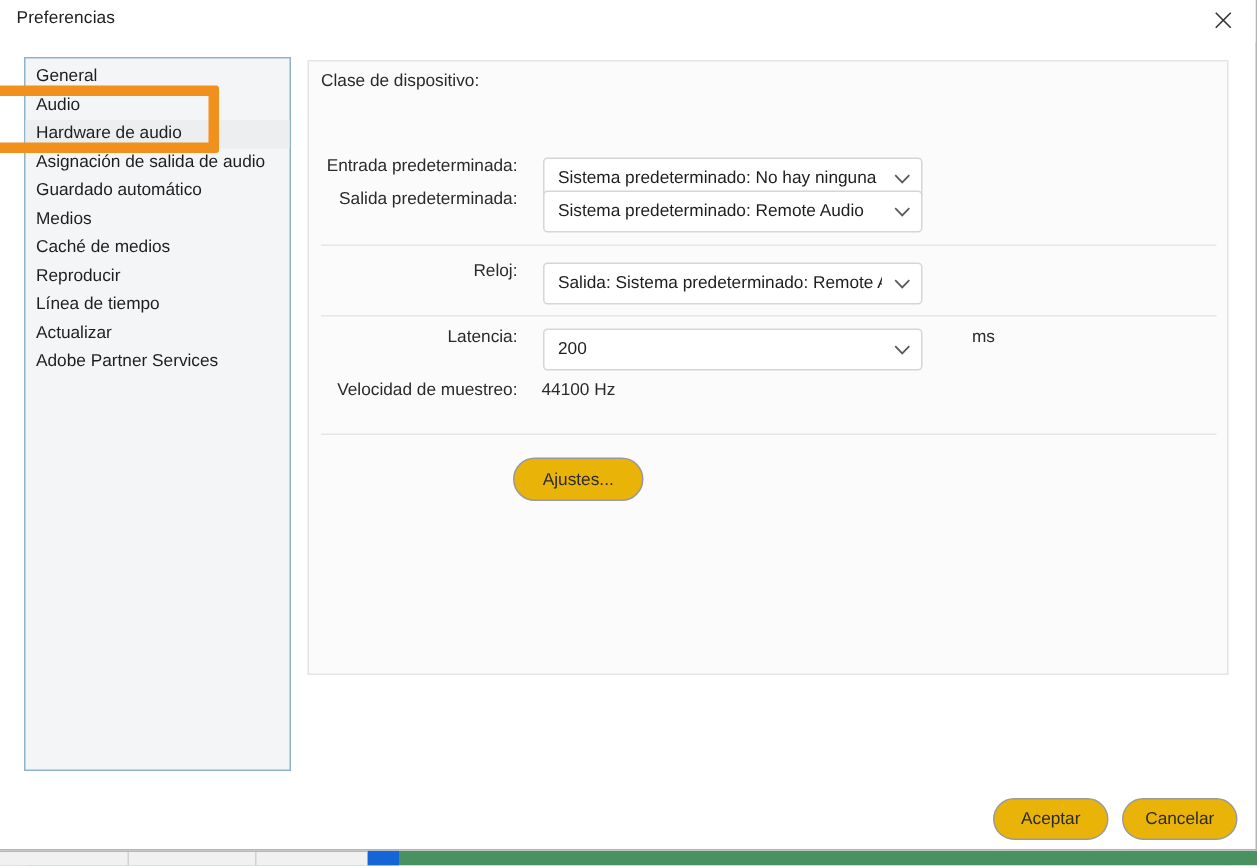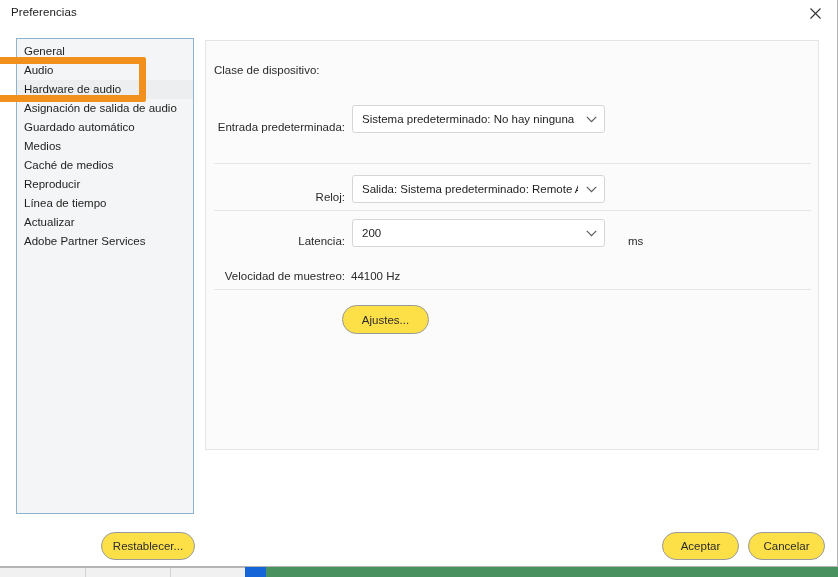--- a/index.html
+++ b/index.html
@@ -138,21 +138,22 @@
     height: 410px;
     background: #fbfbfc;
     border: 1px solid #e4e4e6;
   }
 
   .row {
     position: absolute;
     left: 0;
     height: 28px;
     display: flex;
-    align-items: flex-end;
+    align-items: flex-start;
+    gap: 10px;
   }
   .row-label {
     font-size: 11.5px;
     color: #2a2a2a;
     text-align: right;
     white-space: nowrap;
   }
 
   .combo {
     position: relative;
@@ -200,21 +201,21 @@
     margin-left: 6px;
     white-space: nowrap;
   }
 
   
   .pill {
     position: absolute;
     height: 28px;
     border: 1px solid #9a9a9a;
     border-radius: 15px;
-    background: #fde047;
+    background: #eab308;
     color: #2b2b2b;
     font-size: 11.5px;
     font-family: "Liberation Sans", sans-serif;
     display: flex;
     align-items: center;
     justify-content: center;
     cursor: pointer;
     white-space: nowrap;
   }
 
@@ -283,20 +284,31 @@
         <div class="combo" style="margin-left:7px; width:253px;">
           <div class="combo-val">Sistema predeterminado: No hay ninguna ...</div>
           <div class="combo-arrow">
             <svg width="11" height="7" viewBox="0 0 11 7">
                 <polyline points="0.8,0.8 5.5,5.6 10.2,0.8" fill="none" stroke="#5a5a5a" stroke-width="1.2"></polyline>
               </svg>
           </div>
         </div>
       </div>
 
+      <div class="row" style="top:86px; left:8px; width:597px;">
+        <div class="row-label" style="width:131px;">Salida predeterminada:</div>
+        <div class="combo" style="margin-left:7px; width:253px;">
+          <div class="combo-val">Sistema predeterminado: Remote Audio</div>
+          <div class="combo-arrow">
+            <svg width="11" height="7" viewBox="0 0 11 7">
+                <polyline points="0.8,0.8 5.5,5.6 10.2,0.8" fill="none" stroke="#5a5a5a" stroke-width="1.2"></polyline>
+              </svg>
+          </div>
+        </div>
+      </div>
 
       <div class="sep" style="top:122px;"></div>
 
       <div class="row" style="top:134px; left:8px; width:597px;">
         <div class="row-label" style="width:131px;">Reloj:</div>
         <div class="combo" style="margin-left:7px; width:253px;">
           <div class="combo-val">Salida: Sistema predeterminado: Remote A...</div>
           <div class="combo-arrow">
             <svg width="11" height="7" viewBox="0 0 11 7">
                 <polyline points="0.8,0.8 5.5,5.6 10.2,0.8" fill="none" stroke="#5a5a5a" stroke-width="1.2"></polyline>
@@ -323,18 +335,17 @@
       <div class="row" style="top:213px; left:8px; width:597px;">
         <div class="row-label" style="width:131px;">Velocidad de muestreo:</div>
         <div class="static-val">44100 Hz</div>
       </div>
 
       <div class="sep" style="top:248px;"></div>
 
       <div class="pill ajustes-btn" style="position:absolute; left:136px; top:264px;">Ajustes...</div>
     </div>
 
-    <div class="pill btn-restablecer">Restablecer...</div>
     <div class="pill btn-aceptar">Aceptar</div>
     <div class="pill btn-cancelar">Cancelar</div>
 
   </div>
 </div>
 
 </body></html>

